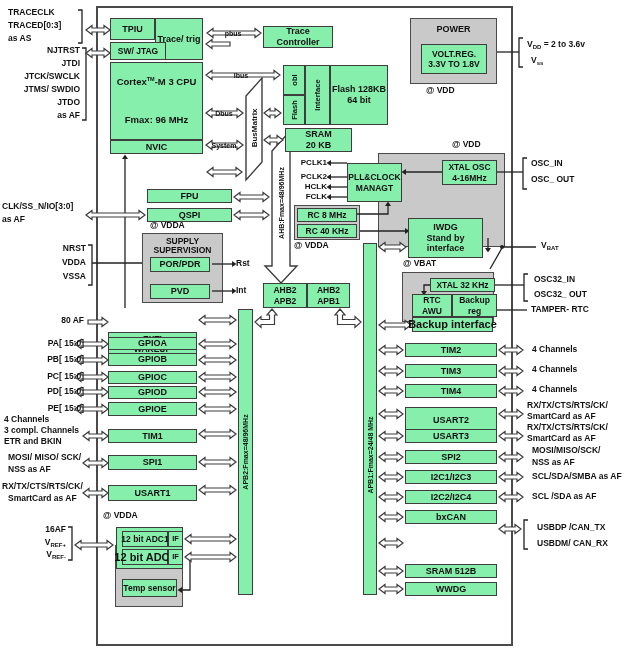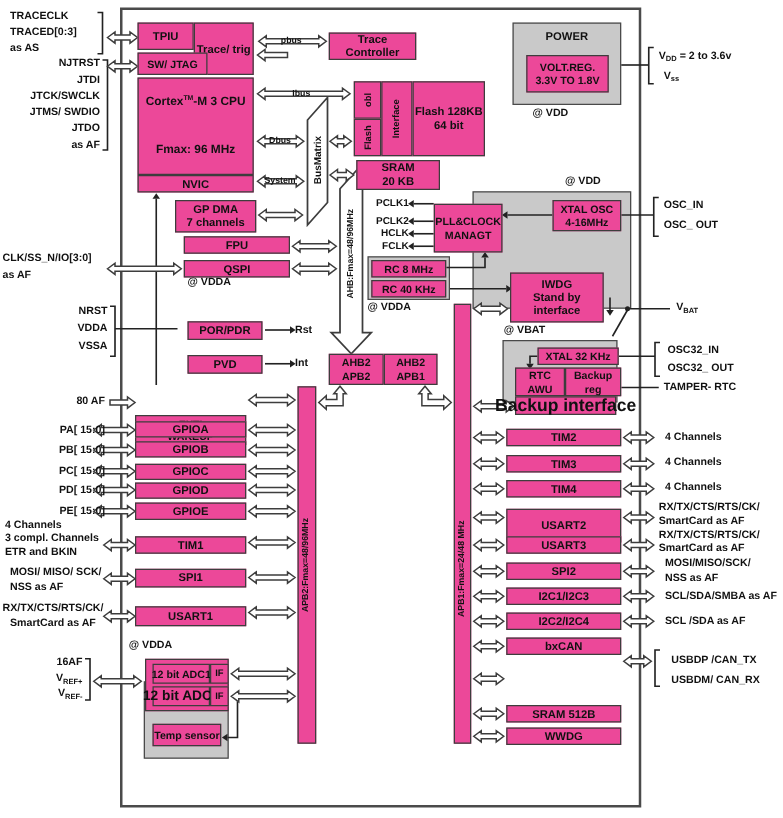--- a/index.html
+++ b/index.html
@@ -1,18 +1,18 @@
 <!DOCTYPE html>
 <html><head>
 <meta charset="utf-8">
 <style>
   html,body{margin:0;padding:0;background:#fff;}
   #stage{position:relative;width:626px;height:654px;background:#fff;
     font-family:"Liberation Sans", sans-serif;color:#111;overflow:hidden;}
-  .box{position:absolute;background:#ec4899;border:1.4px solid #3d3d3d;display:flex;
+  .box{position:absolute;background:#86efac;border:1.4px solid #3d3d3d;display:flex;
     flex-direction:column;align-items:center;justify-content:center;text-align:center;
     font-weight:bold;font-size:9px;line-height:1.18;box-sizing:border-box;z-index:3;white-space:nowrap;}
   .graybox{position:absolute;background:#c9c9c9;border:1.2px solid #4a4a4a;box-sizing:border-box;z-index:1;
     display:flex;flex-direction:column;align-items:center;justify-content:flex-start;
     font-weight:bold;font-size:9px;line-height:1.1;}
   .lbl{position:absolute;font-weight:bold;font-size:8.5px;line-height:1.15;white-space:nowrap;z-index:4;}
   .rlbl{position:absolute;font-weight:bold;font-size:8.5px;line-height:1.15;white-space:nowrap;z-index:4;text-align:right;}
   .clbl{position:absolute;font-weight:bold;font-size:7px;white-space:nowrap;z-index:4;
     transform:translate(-50%,-50%);}
   .vlbl{position:absolute;font-weight:bold;font-size:7.5px;white-space:nowrap;z-index:4;
@@ -23,20 +23,24 @@
 </style>
 </head>
 <body>
 
 <div id="stage">
 
   <div class="graybox" style="left:410px;top:18px;width:87px;height:66px;padding-top:6px;">
     <span>POWER</span>
   </div>
   <div class="graybox" style="left:378px;top:153px;width:127px;height:94px;"></div>
+  <div class="graybox" style="left:142px;top:233px;width:81px;height:70px;padding-top:3px;font-size:8.5px;">
+    <span>SUPPLY</span>
+    <span>SUPERVISION</span>
+  </div>
   <div class="graybox" style="left:294px;top:205px;width:66px;height:35px;"></div>
   <div class="graybox" style="left:402px;top:272px;width:92px;height:50px;"></div>
   <div class="graybox" style="left:115px;top:545px;width:68px;height:62px;"></div>
 
   <svg id="wires" width="626" height="654">
       <rect x="97" y="7" width="415" height="638" fill="none" stroke="#4a4a4a" stroke-width="2"></rect>
       <polyline points="536,247 502,247" fill="none" stroke="#222" stroke-width="1.3"></polyline>
       <polyline points="502,248 490,269" fill="none" stroke="#222" stroke-width="1.3"></polyline>
       <polyline points="92,263 142,263" fill="none" stroke="#222" stroke-width="1.3"></polyline>
       <polyline points="497,52 519,52" fill="none" stroke="#222" stroke-width="1.3"></polyline>
@@ -171,24 +175,20 @@
   </div>
   <div class="vlbl" style="left:294px;top:80px;">obl</div>
   <div class="vlbl" style="left:294px;top:110px;">Flash</div>
   <div class="vlbl" style="left:317px;top:95px;">Interface</div>
   <div class="box" style="left:285px;top:128px;width:67px;height:24px;">
     <span>SRAM</span>
     <span>20 KB</span>
   </div>
   <div class="vlbl" style="left:254px;top:128px;font-size:8px;">BusMatrix</div>
 
-  <div class="box" style="left:140px;top:160px;width:65px;height:26px;">
-    <span>GP DMA</span>
-    <span>7 channels</span>
-  </div>
   <div class="box" style="left:147px;top:189px;width:85px;height:14px;">
       <span>FPU</span>
     </div>
   <div class="box" style="left:147px;top:208px;width:85px;height:14px;">
       <span>QSPI</span>
     </div>
 
   <div class="box" style="left:150px;top:257px;width:60px;height:15px;">
       <span>POR/PDR</span>
     </div>
@@ -225,21 +225,21 @@
       <span>XTAL 32 KHz</span>
     </div>
   <div class="box" style="left:412px;top:294px;width:40px;height:23px;font-size:8.5px;">
     <span>RTC</span>
     <span>AWU</span>
   </div>
   <div class="box" style="left:452px;top:294px;width:45px;height:23px;font-size:8.5px;">
     <span>Backup</span>
     <span>reg</span>
   </div>
-  <div class="box" style="left:412px;top:317px;width:81px;height:15px;font-size:14px;">
+  <div class="box" style="left:412px;top:317px;width:81px;height:15px;font-size:11px;">
       <span>Backup interface</span>
     </div>
 
   <div class="box" style="left:263px;top:283px;width:44px;height:25px;font-size:8.5px;">
     <span>AHB2</span>
       <span>APB2</span>
   </div>
   <div class="box" style="left:307px;top:283px;width:43px;height:25px;font-size:8.5px;">
     <span>AHB2</span>
       <span>APB1</span>

